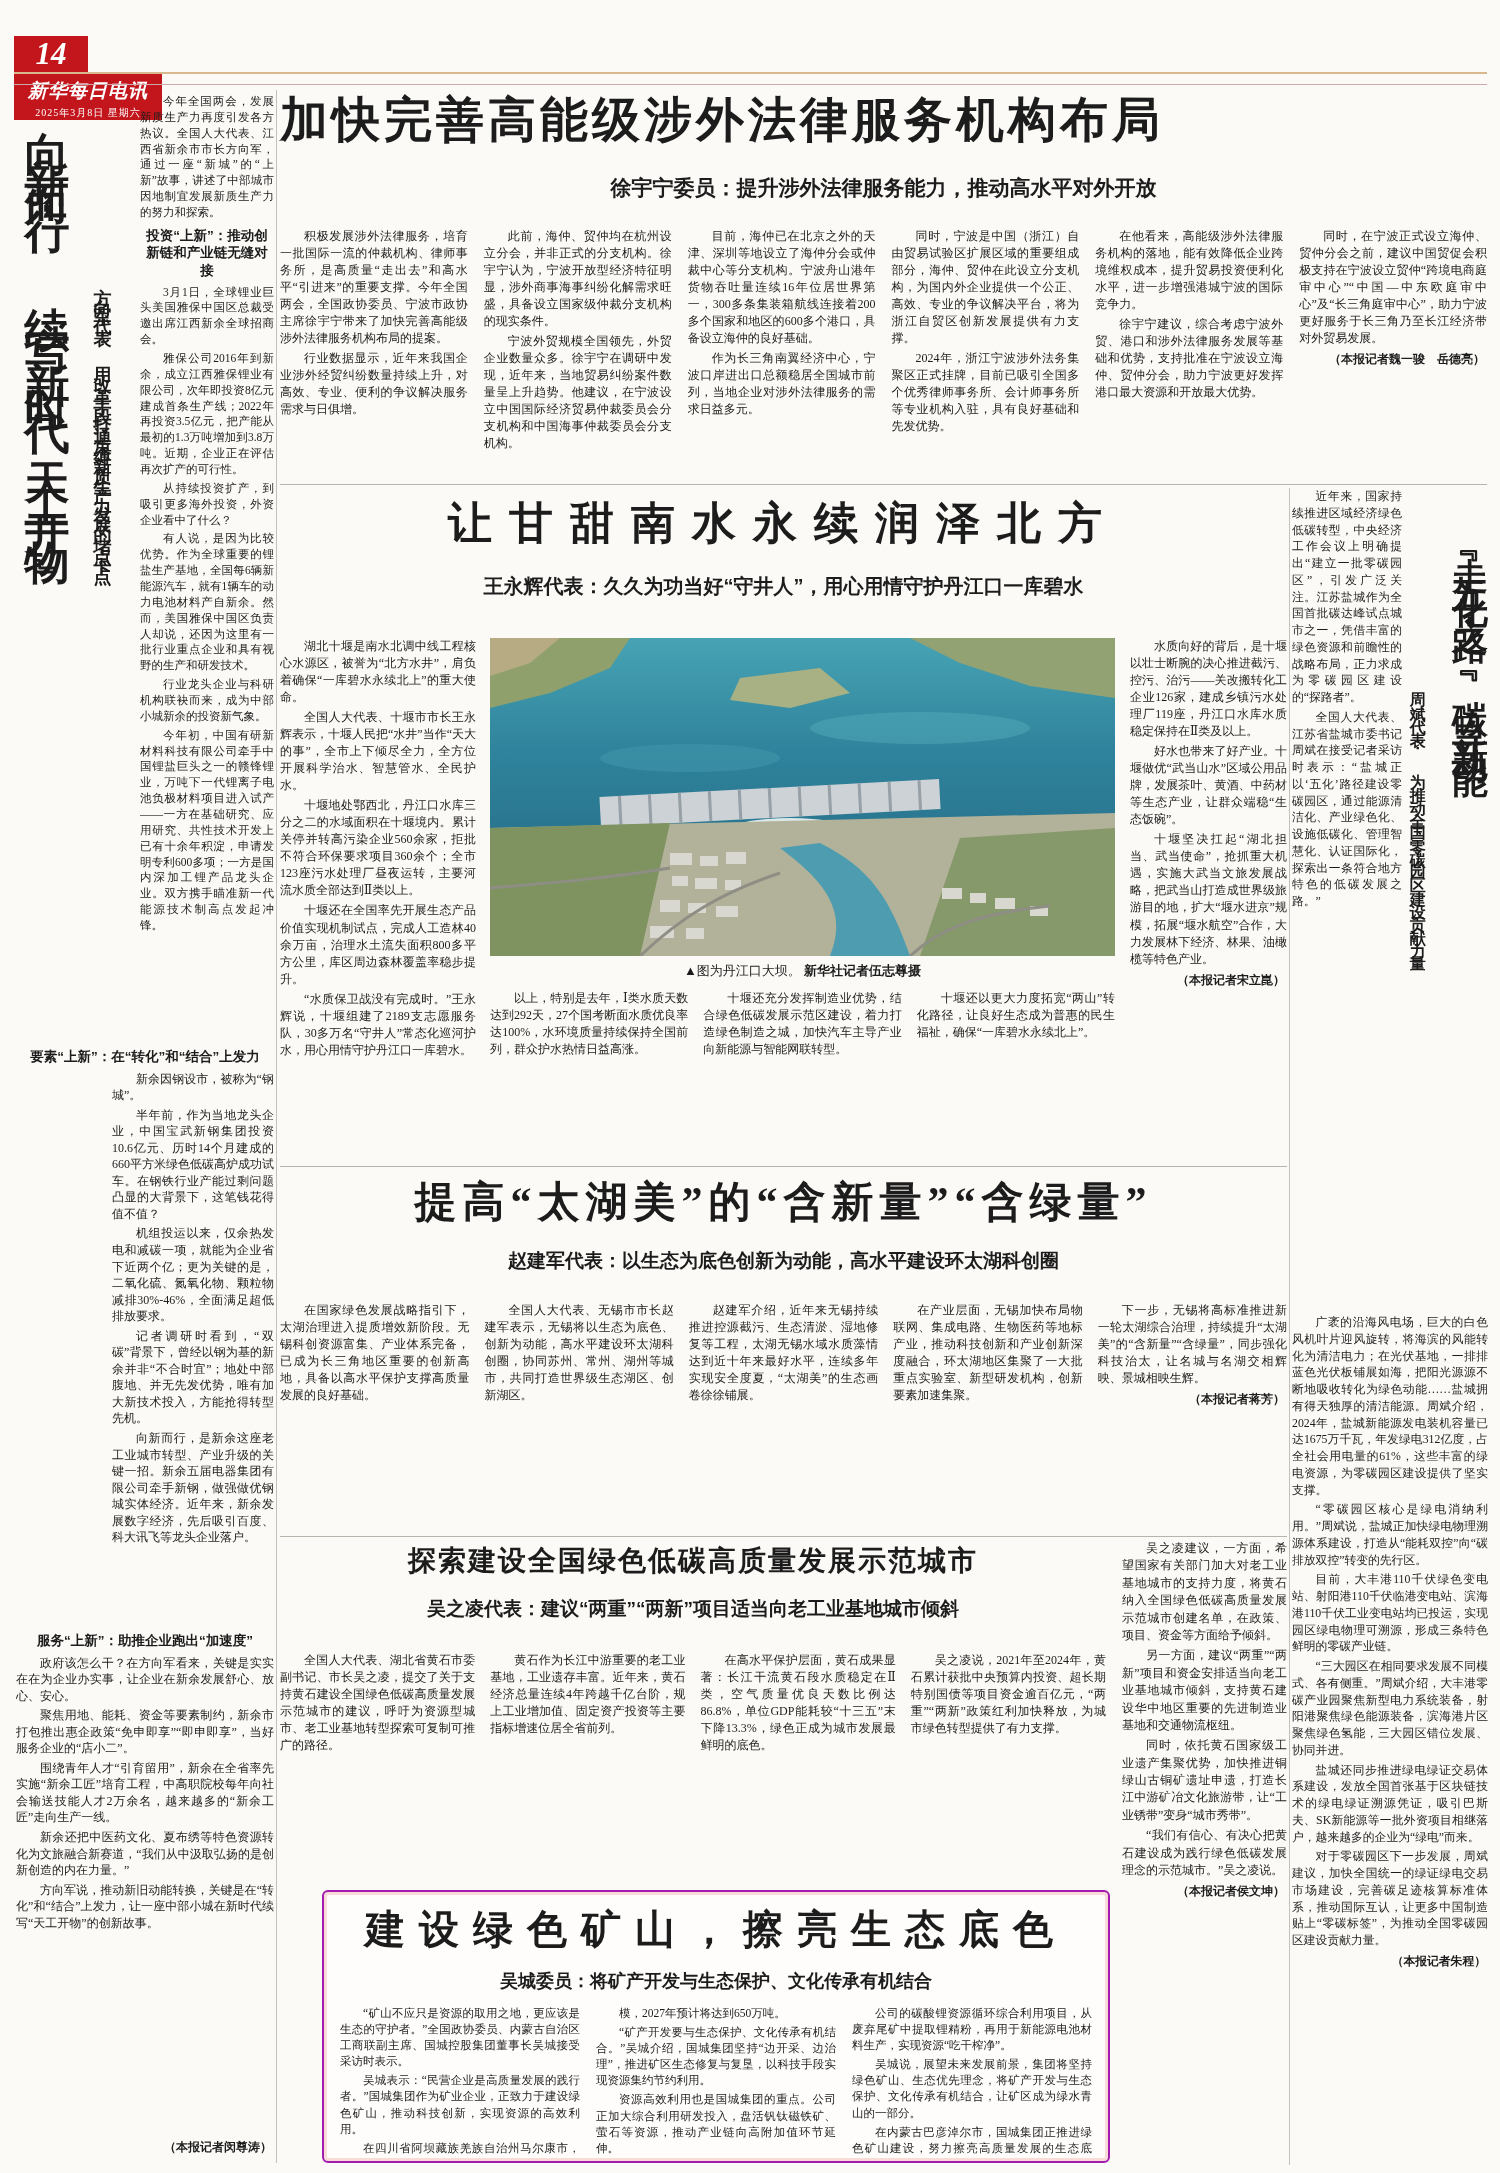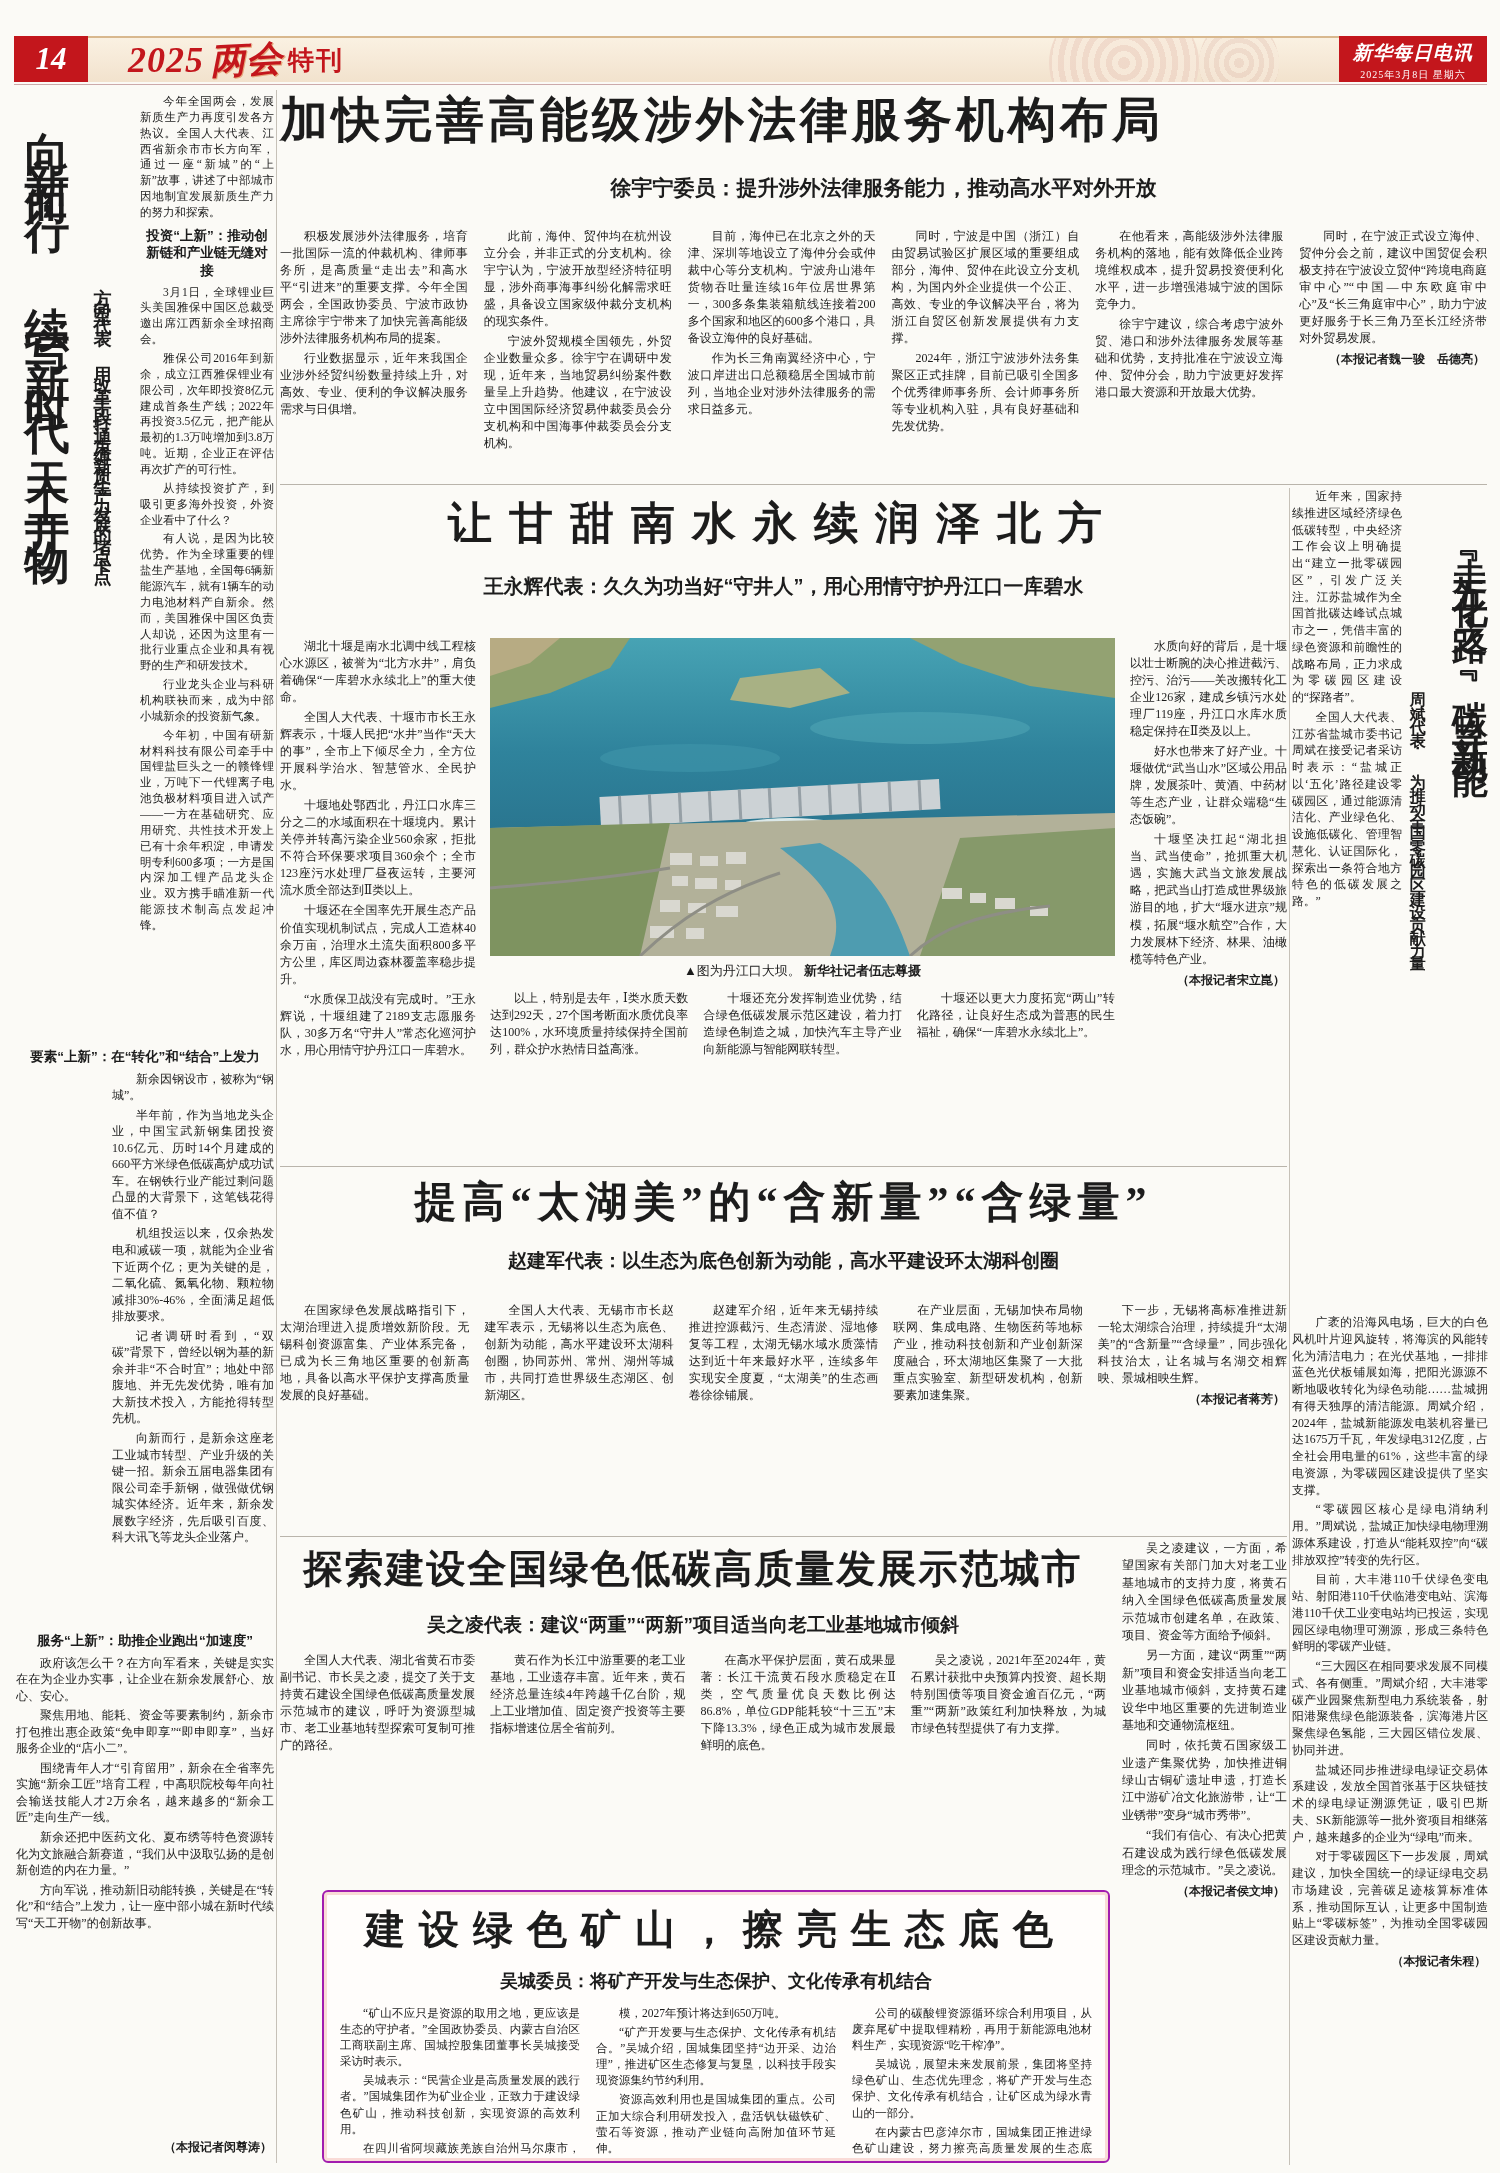--- a/index.html
+++ b/index.html
@@ -1,21 +1,21 @@
 <!DOCTYPE html>
 <html><head>
 <meta charset="utf-8">
 <style>
   * { margin:0; padding:0; box-sizing:border-box; }
   html,body { background:#e8e6e0; }
   body { font-family:"Liberation Serif","DejaVu Serif",serif; color:#1c1c1c; }
   .page { position:relative; width:1500px; height:2173px; background:#fbfaf6; margin:0 auto; overflow:hidden; }
 
   
-  .header { position:absolute; left:14px; top:36px; width:1473px; height:46px; display:flex; }
+  .header { position:absolute; left:14px; top:36px; width:1473px; height:46px; display:flex;flex-direction:column; }
   .pagenum { width:74px; height:46px; background:#c3161c; color:#fff; font-size:31px; font-weight:bold;
              display:flex; align-items:center; justify-content:center; font-style:italic; }
   .banner { flex:1; height:46px; background:linear-gradient(#faf1e2,#f2e2cd); border-top:2px solid #d8b88e;
             position:relative; display:flex; align-items:center; padding-left:40px; overflow:hidden; }
   .banner .rose { position:absolute; right:140px; top:-40px; width:150px; height:130px; border-radius:50%;
             background:repeating-radial-gradient(circle at 50% 50%, #eed5c6 0 6px, #f7e9da 6px 12px); opacity:.8; }
   .banner .rose2 { position:absolute; right:60px; top:-20px; width:80px; height:90px; border-radius:50%;
             background:repeating-radial-gradient(circle at 50% 50%, #e9cfc0 0 5px, #f6e8d9 5px 10px); opacity:.6; }
   .b-year { color:#c3161c; font-size:36px; font-weight:900; font-style:italic; letter-spacing:1px; }
   .b-lianghui { color:#c3161c; font-size:36px; font-weight:900; font-style:italic; margin:0 6px;
@@ -72,21 +72,21 @@
   .taihu-art { position:absolute; left:280px; top:1170px; width:1007px; height:362px; }
   .th-head { text-align:center; font-size:42px; font-weight:900; letter-spacing:6px; margin-top:4px; }
   .th-sub { text-align:center; font-size:19px; font-weight:bold; margin-top:18px; }
   .th-cols { position:absolute; left:0; top:132px; width:1007px; height:222px; display:flex; gap:15px;
              font-size:12px; line-height:1.42; }
   .th-cols .col { flex:1; overflow:hidden; }
 
   
   .lv-art { position:absolute; left:280px; top:1540px; width:1007px; height:625px; }
   .lv-headwrap { width:826px; }
-  .lv-head { text-align:center; font-size:39px; font-weight:900; letter-spacing:2px; margin-top:2px; }
+  .lv-head { text-align:center; font-size:28px; font-weight:900; letter-spacing:2px; margin-top:2px; }
   .lv-sub { text-align:center; font-size:19px; font-weight:bold; margin-top:16px; }
   .lv-cols { position:absolute; left:0; top:112px; width:826px; height:210px; display:flex; gap:15px;
              font-size:12px; line-height:1.42; }
   .lv-cols .col { flex:1; overflow:hidden; }
   .lv-side { position:absolute; left:842px; top:0; width:165px; height:622px; overflow:hidden;
              font-size:12px; line-height:1.45; }
 
   
   .mine-art { position:absolute; left:322px; top:1890px; width:788px; height:273px;
               border:2px solid #a21caf; border-radius:6px; box-shadow:0 0 0 3px rgba(224,68,58,.18) inset;

